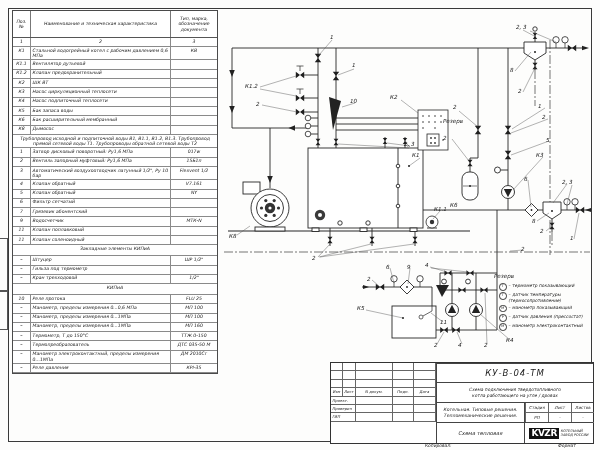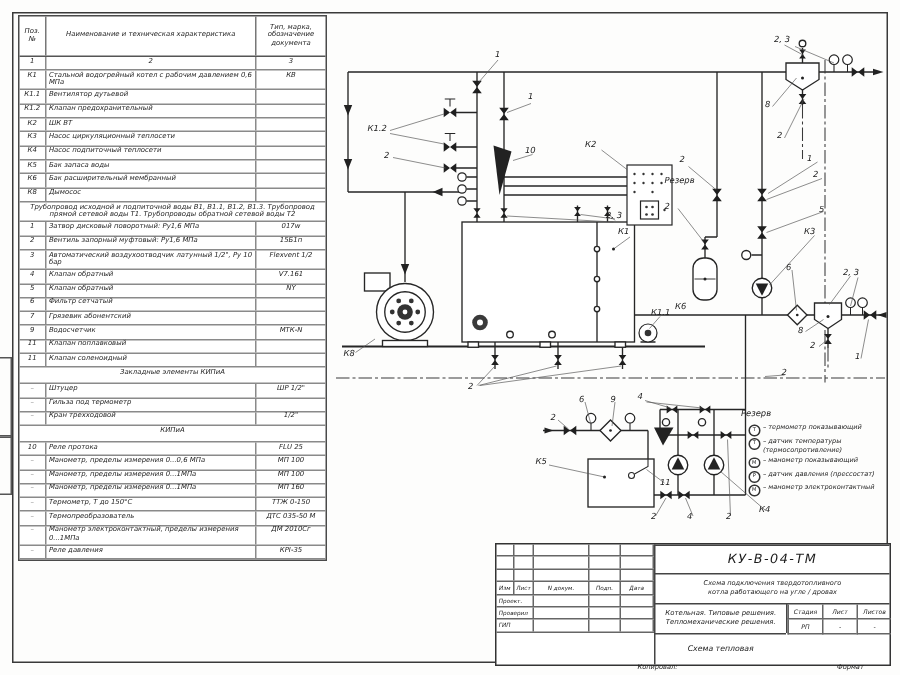--- a/index.html
+++ b/index.html
@@ -573,17 +573,24 @@
       <div>Лист</div>
       <div>Листов</div>
     </div>
     <div class="srow">
       <div>РП</div>
       <div>-</div>
       <div>-</div>
     </div>
   </div>
   <div class="tb-cell tb-name">Схема тепловая</div>
+  <div class="tb-cell tb-logo">
+    <span class="logo-mark">KVZR</span>
+    <span class="logo-txt">
+      <span>КОТЕЛЬНЫЙ</span><br>
+      <span>ЗАВОД РОССИИ</span>
+    </span>
+  </div>
 </div>
 <div class="tb-footer">
   <span class="fc">Копировал:</span>
   <span class="ff">Формат</span>
 </div>
 
 </body></html>

